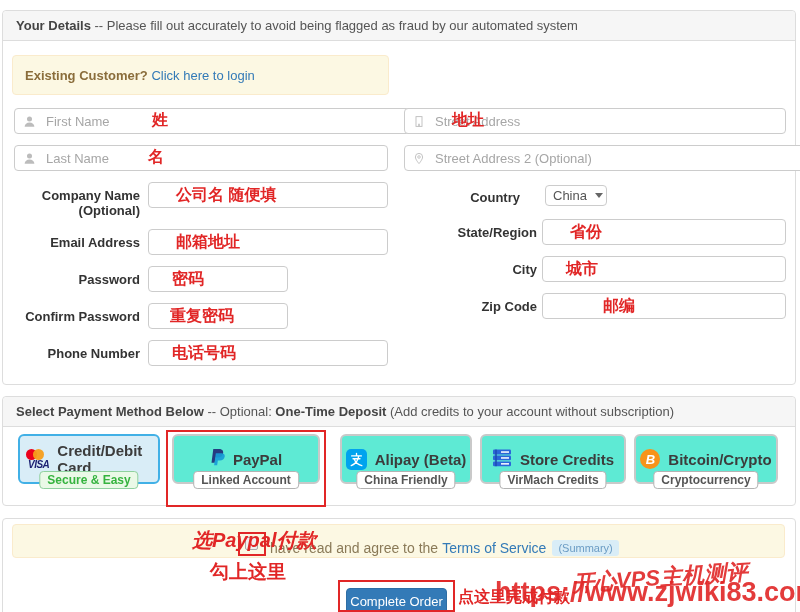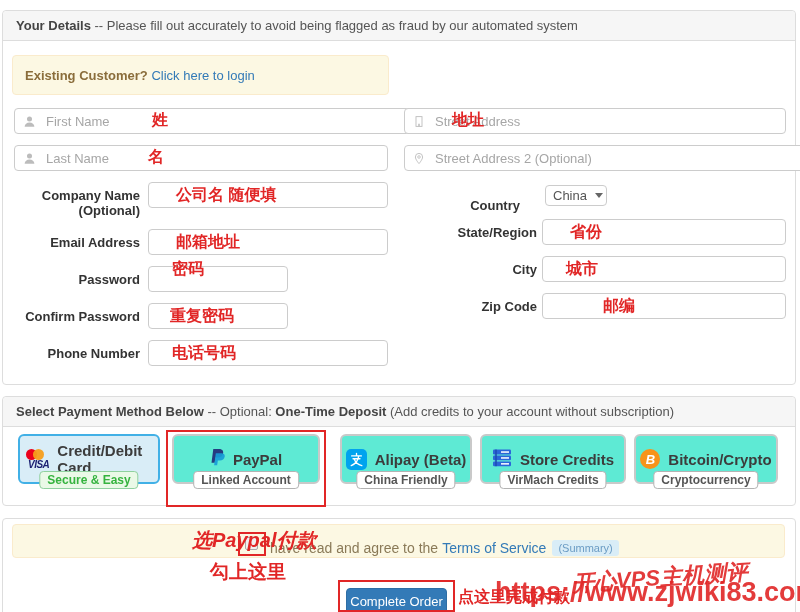--- a/index.html
+++ b/index.html
@@ -130,21 +130,21 @@
   <div class="ibox" style="left:404px;top:145px;width:438px;height:26px;">
     <span class="icn">
         <svg width="12" height="13" viewBox="0 0 16 16">
           <path d="M8 1.2a4.8 4.8 0 0 0-4.8 4.8c0 3.4 4.8 8.8 4.8 8.8s4.8-5.4 4.8-8.8A4.8 4.8 0 0 0 8 1.2z" fill="none" stroke="#bcbcbc" stroke-width="1.2"></path>
           <circle cx="8" cy="6" r="1.7" fill="none" stroke="#bcbcbc" stroke-width="1.1"></circle>
         </svg>
       </span>
     <input readonly="" placeholder="Street Address 2 (Optional)" style="">
   </div>
 
-  <div class="flabel" style="left:420px;top:190px;width:100px;margin-top:8px;">Country</div>
+  <div class="flabel" style="left:420px;top:190px;width:100px;">Country</div>
   <div class="select" style="left:545px;top:185px;width:62px;height:21px;">
     <span>China</span>
     <span class="caret"></span>
   </div>
 
   <div class="flabel" style="left:407px;top:225px;width:130px;">State/Region</div>
   <div class="ibox" style="left:542px;top:219px;width:244px;height:26px;">
     <input readonly="" style="">
   </div>
 
@@ -156,21 +156,21 @@
   <div class="flabel" style="left:407px;top:299px;width:130px;">Zip Code</div>
   <div class="ibox" style="left:542px;top:293px;width:244px;height:26px;">
     <input readonly="" style="">
   </div>
 
   <span class="ann" style="left:152px;top:110px;">姓</span>
   <span class="ann" style="left:148px;top:147px;">名</span>
   <span class="ann" style="left:452px;top:110px;">地址</span>
   <span class="ann" style="left:176px;top:185px;">公司名 随便填</span>
   <span class="ann" style="left:176px;top:232px;">邮箱地址</span>
-  <span class="ann" style="left:172px;top:259px;">密码</span>
+  <span class="ann" style="left:172px;top:269px;">密码</span>
   <span class="ann" style="left:170px;top:306px;text-align:right;">重复密码</span>
   <span class="ann" style="left:172px;top:343px;">电话号码</span>
   <span class="ann" style="left:570px;top:222px;">省份</span>
   <span class="ann" style="left:566px;top:259px;">城市</span>
   <span class="ann" style="left:567px;top:296px;padding-left:36px;">邮编</span>
 
   <div class="panel" style="left:2px;top:396px;width:794px;height:110px;">
     <div class="panel-header">
       <span class="bold">Select Payment Method Below</span><span> -- Optional: </span><span class="bold">One-Time Deposit</span><span> (Add credits to your account without subscription)</span>
     </div>

